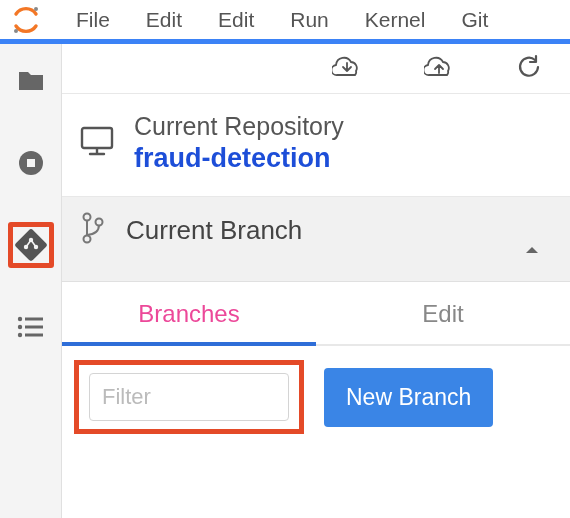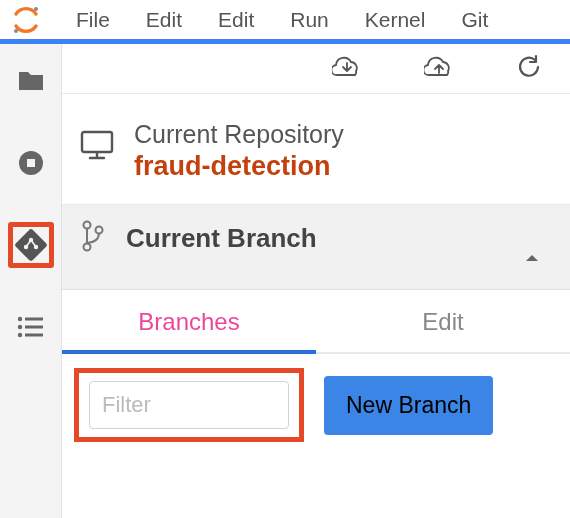--- a/index.html
+++ b/index.html
@@ -79,41 +79,39 @@
       display: flex;
       align-items: center;
       gap: 20px;
       padding: 18px 18px 22px 18px;
       border-bottom: 1px solid #e8e8e8;
     }
     .repo-label {
       font-size: 25px;
       color: #555;
       font-weight: 400;
-      margin-top: 8px;
     }
     .repo-name {
       font-size: 27px;
-      color: #c2410c;
+      color: #1d4ed8;
       font-weight: 700;
       margin-top: 2px;
     }
     .branch-row {
       display: flex;
       align-items: center;
       gap: 20px;
       padding: 14px 18px 32px 18px;
       background: #f1f1f1;
       border-bottom: 1px solid #e0e0e0;
       position: relative;
     }
     .branch-label {
       font-size: 26px;
       color: #444;
-      font-weight: bold;
     }
     .caret {
       position: absolute;
       right: 30px;
       top: 44px;
     }
     .tabs {
       display: flex;
       border-bottom: 2px solid #e8e8e8;
     }
@@ -154,21 +152,21 @@
       border: 1px solid #d4d4d4;
       border-radius: 4px;
       font-size: 22px;
       padding: 0 12px;
       color: #777;
       outline: none;
     }
     .filter-input::placeholder { color: #bbb; }
     .new-branch-btn {
       background: #3a85e6;
-      color: #000000;
+      color: #ffffff;
       border: none;
       border-radius: 4px;
       font-size: 23px;
       padding: 16px 22px;
       cursor: pointer;
     }
   </style>
 </head>
 <body>
 

